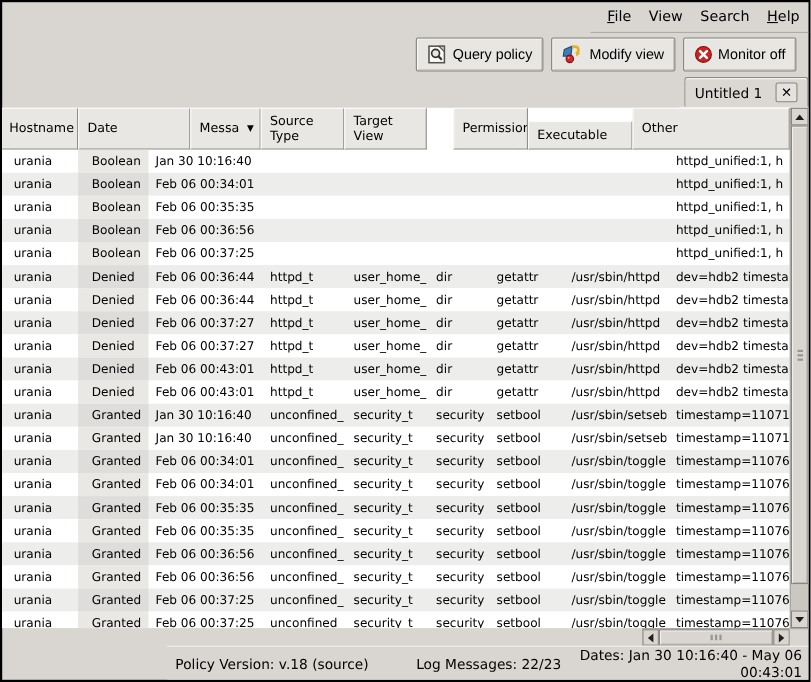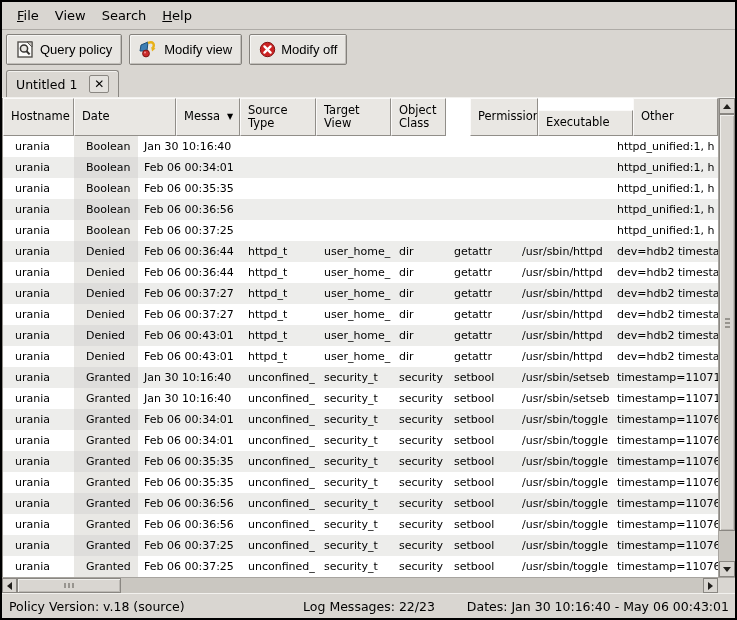--- a/index.html
+++ b/index.html
@@ -1,19 +1,19 @@
 <!DOCTYPE html>
 <html><head>
 <meta charset="utf-8">
 <style>
   * { margin:0; padding:0; box-sizing:border-box; }
   html,body { width:737px; height:620px; }
   body { font-family:"DejaVu Sans","Liberation Sans",sans-serif; color:#000; }
   .window { width:737px; height:620px; border:2px solid #000; background:#d9d6d1;
-            display:flex; flex-direction:column; overflow:hidden; }
+            display:flex; flex-direction:column; overflow:hidden;align-items:flex-end; }
 
   
   .menubar { height:28px; display:flex; align-items:center; padding-left:7px;
              border-bottom:1px solid #aeaba6; flex:0 0 auto; }
   .menu-item { font-size:13px; padding:4px 8px; cursor:default; }
   .menu-item .mn { text-decoration:underline; }
 
   
   .toolbar { height:38px; display:flex; align-items:center; padding:3px 4px; flex:0 0 auto; }
   .tbtn { display:inline-flex; align-items:center; gap:5px; height:31px; padding:0 9px;
@@ -119,21 +119,21 @@
       </span>
       <span>Modify view</span>
     </button>
     <button class="tbtn">
       <span>
         <svg width="17" height="17" viewBox="0 0 17 17">
           <circle cx="8.5" cy="8.5" r="7.2" fill="#cc2222" stroke="#801212" stroke-width="1"></circle>
           <path d="M5.4 5.4 L11.6 11.6 M11.6 5.4 L5.4 11.6" stroke="#fff" stroke-width="2.3" stroke-linecap="round"></path>
         </svg>
       </span>
-      <span>Modify off</span>
+      <span>Monitor off</span>
     </button>
   </div>
 
   <div class="tabrow">
     <div class="tab">
       <span>Untitled 1</span>
       <span class="tab-close">
           <span>✕</span>
         </span>
     </div>
@@ -142,22 +142,20 @@
   <div class="main">
     <div class="table-area">
       <div class="thead" id="thead">
           <div class="th" style="width: 71px;"><span>Hostname</span></div>
           <div class="th" style="width: 102px;"><span>Date</span></div>
           <div class="th" style="width: 64px;"><span>Messa</span><span class="sort-arrow">▼</span></div>
           <div class="th" style="width: 76px;"><span>Source
 Type</span></div>
           <div class="th" style="width: 75px;"><span>Target
 View</span></div>
-          <div class="th" style="width: 55px;"><span>Object
-Class</span></div>
           <div class="th" style="width: 68px; margin-left: 24px;"><span>Permission</span></div>
           <div class="th" style="width: 95px; margin-top: 12px;"><span>Executable</span></div>
           <div class="th" style="flex: 1 1 auto;"><span>Other</span></div>
         </div>
       <div class="tbody" id="tbody">
           <div class="tr even">
             <div class="td c-hostname" style="width: 71px;">urania</div>
             <div class="td c-message" style="width: 64px;">Boolean</div>
             <div class="td c-date" style="width: 102px;">Jan 30 10:16:40</div>
             <div class="td c-source" style="width: 76px;"></div>

